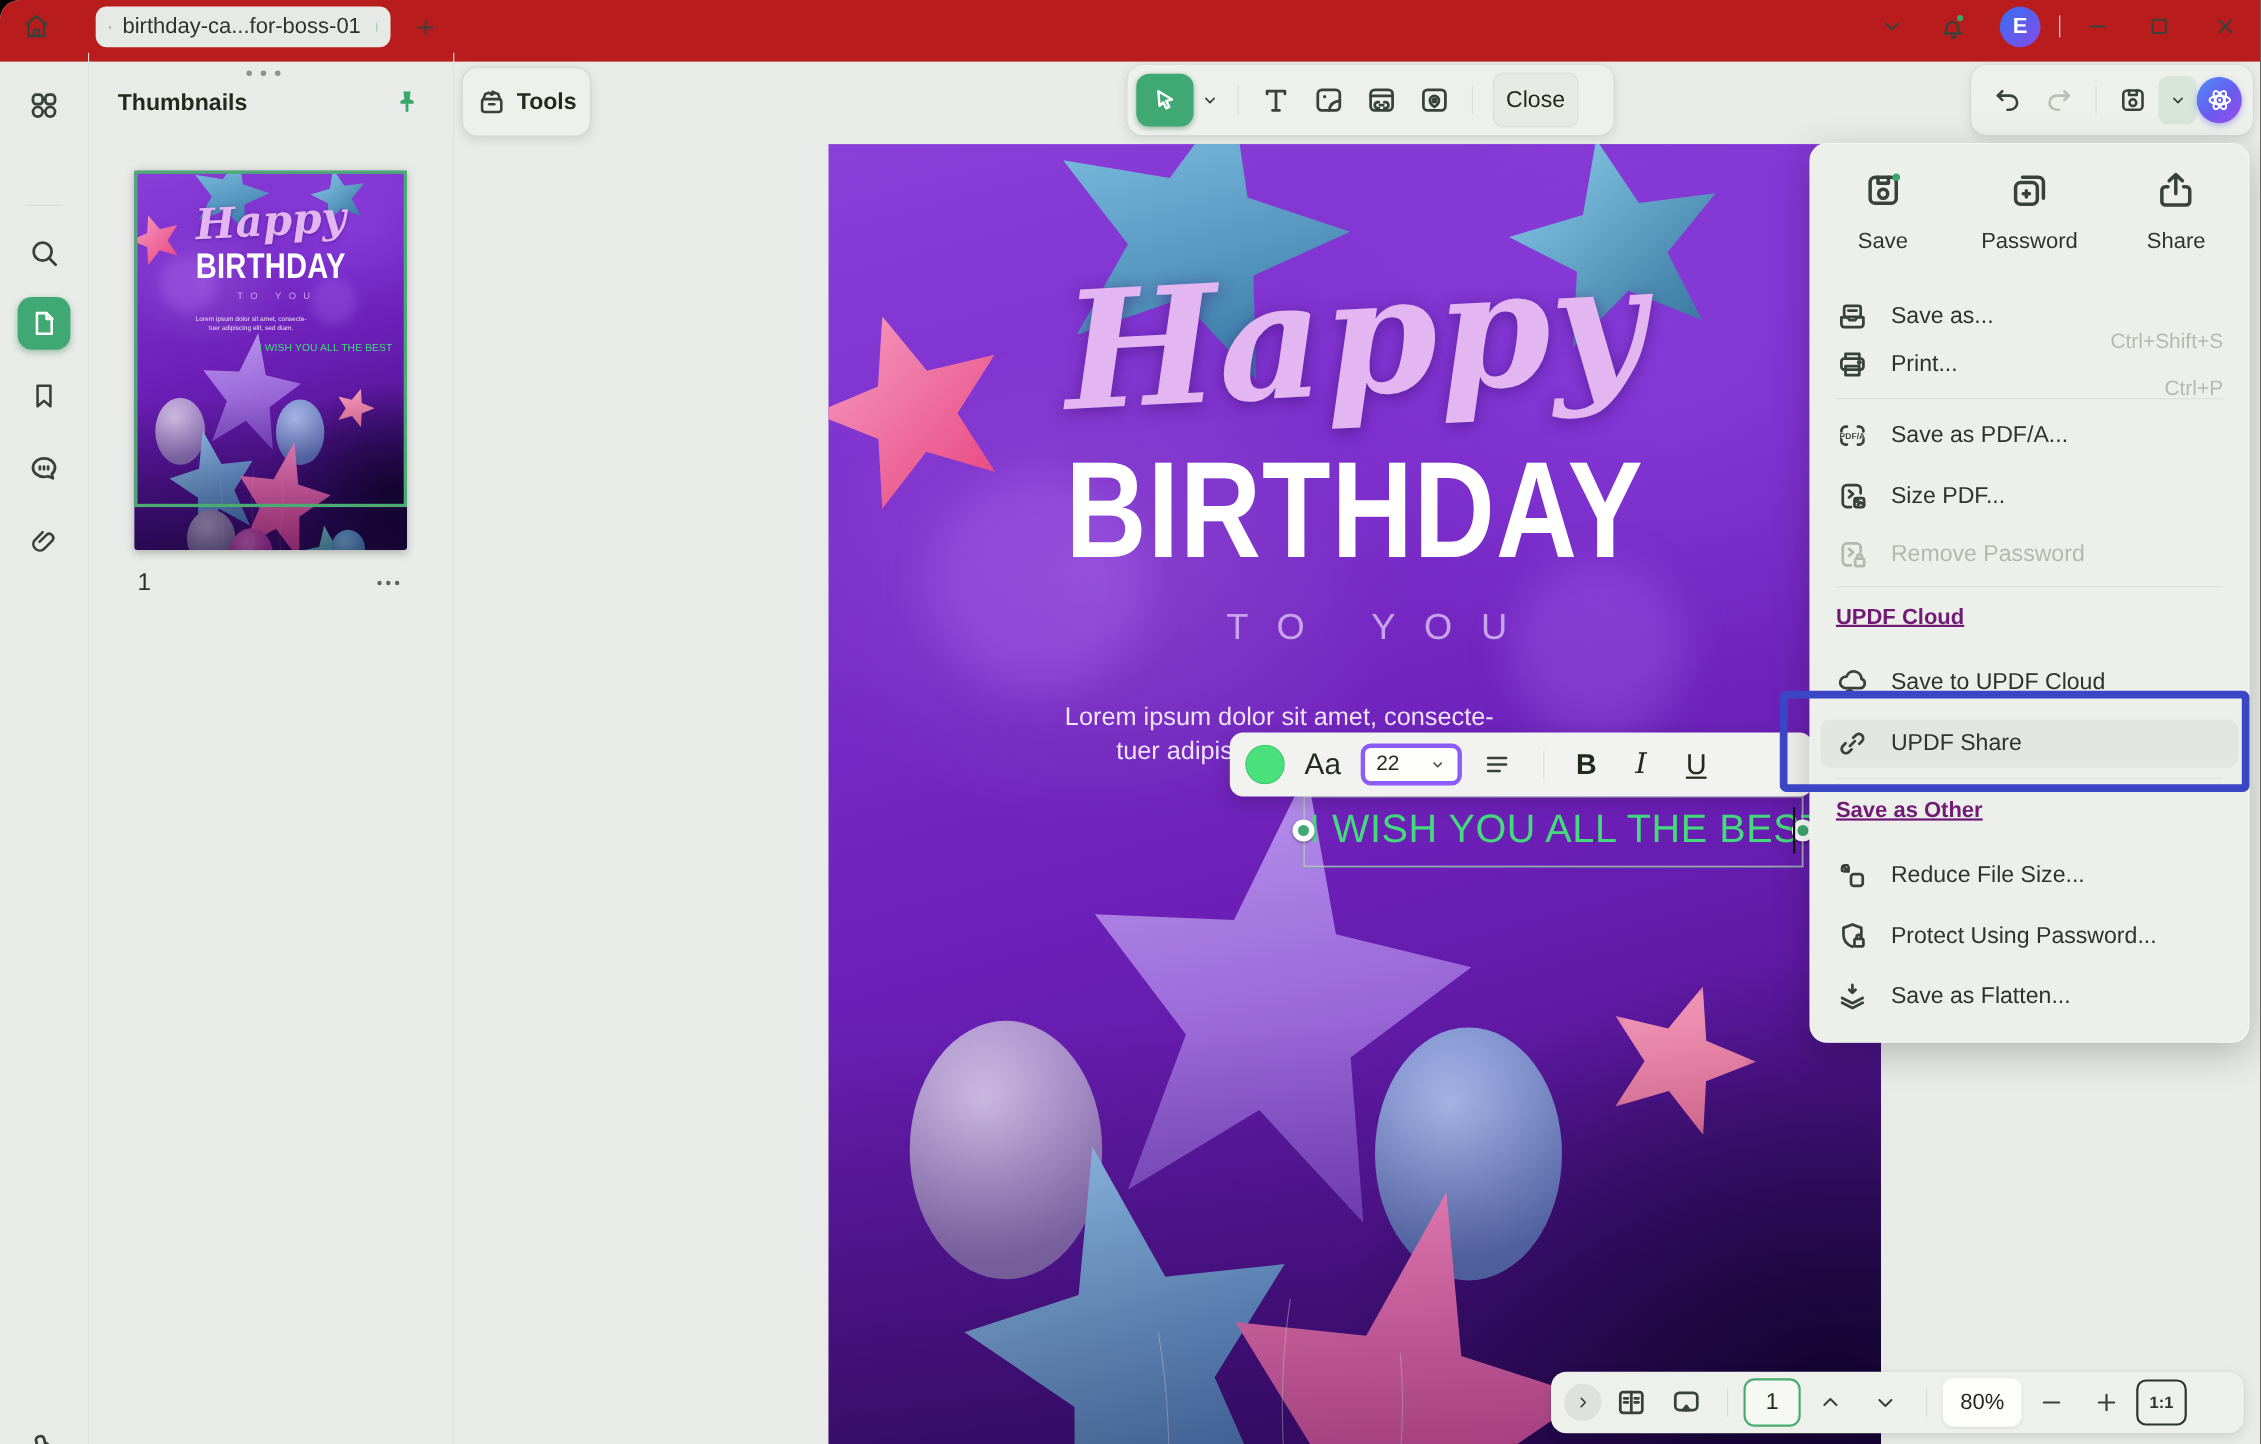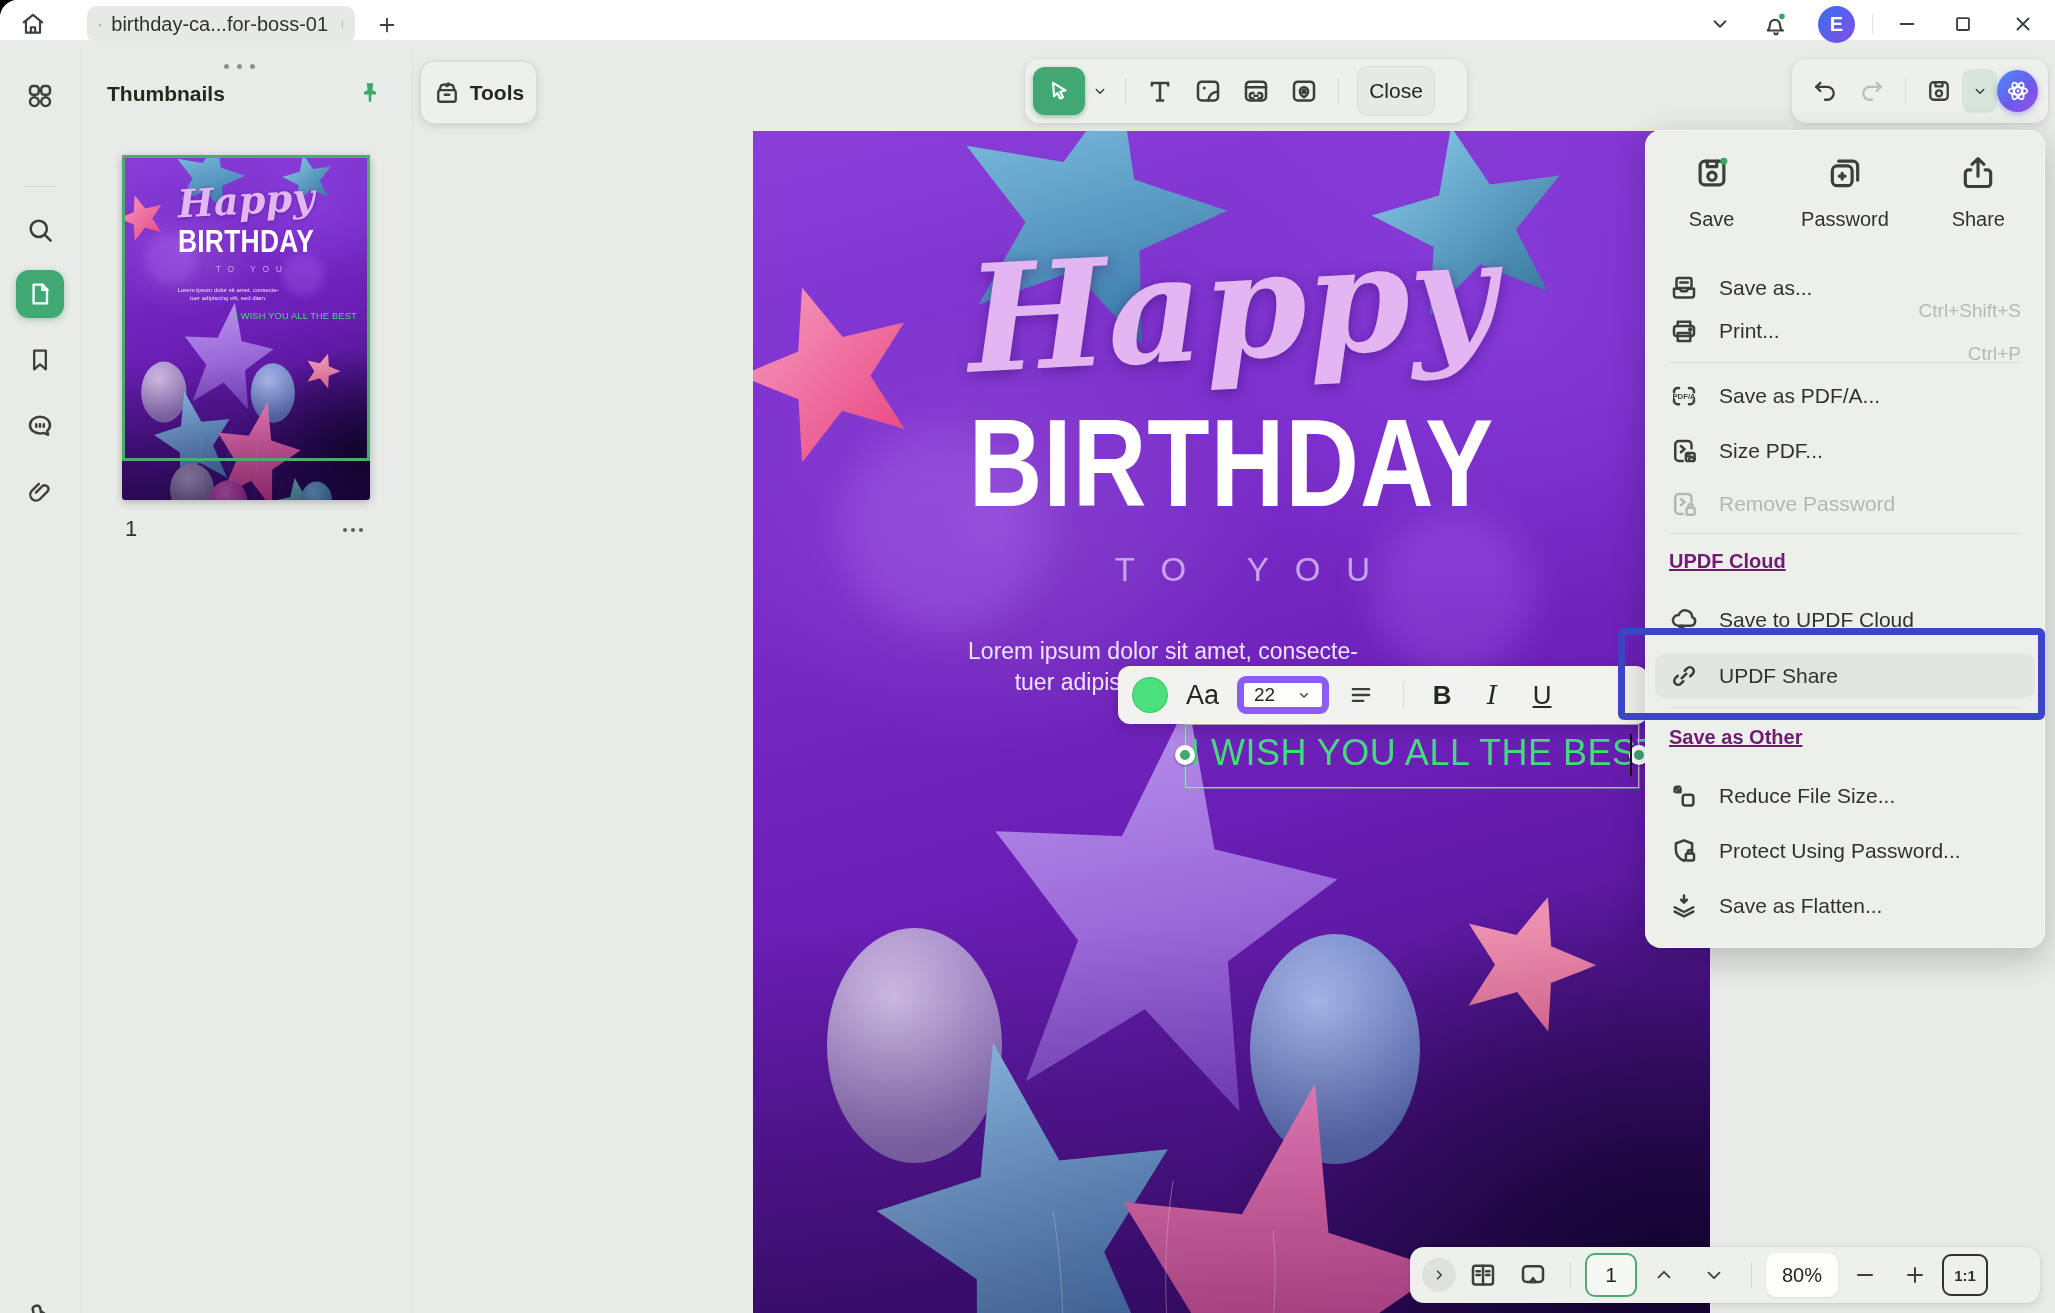--- a/index.html
+++ b/index.html
@@ -1,19 +1,19 @@
 <!DOCTYPE html>
 <html><head>
 <meta charset="utf-8">
 <style>
   html,body{margin:0;padding:0;background:#000;}
   body{width:2055px;height:1313px;font-family:"Liberation Sans",sans-serif;-webkit-font-smoothing:antialiased;}
   .app{position:relative;width:2055px;height:1313px;background:#e9ebe8;overflow:hidden;border-radius:18px 0 0 0;}
   
-  .topbar{position:absolute;left:0;top:0;width:2055px;height:40px;background:#ffffff;}
+  .topbar{position:absolute;left:0;top:0;width:2055px;height:56px;background:#b91c1c;}
   .iconbtn{display:flex;align-items:center;justify-content:center;border-radius:8px;cursor:pointer;}
   .home{position:absolute;left:14px;top:5px;width:38px;height:38px;}
   .tab{position:absolute;left:87px;top:6px;width:268px;height:37px;background:#e7e9e6;border-radius:10px;display:flex;align-items:center;padding:0 12px;box-sizing:border-box;}
   .tab-title{font-size:20px;color:#2d332e;margin-left:10px;white-space:nowrap;}
   .tab-dot{width:9px;height:9px;border-radius:50%;background:#8fcfa6;margin-left:14px;}
   .newtab{position:absolute;left:372px;top:10px;width:30px;height:30px;}
   .win-ctl{position:absolute;top:0;height:48px;display:flex;align-items:center;justify-content:center;}
   .avatar{position:absolute;left:1818px;top:6px;width:37px;height:37px;border-radius:50%;background:linear-gradient(135deg,#3e6cf0 10%,#7c4fe9 90%);color:#fff;font-size:20px;display:flex;align-items:center;justify-content:center;font-weight:bold;}
   .vsep{position:absolute;top:14px;width:1px;height:20px;background:#e2e4e0;}
   
@@ -63,21 +63,21 @@
   .vignette{position:absolute;left:0;top:0;width:100%;height:100%;background:linear-gradient(180deg,rgba(0,0,0,0) 60%,rgba(10,2,35,.45) 100%);pointer-events:none;z-index:5;}
   
   .selection{position:absolute;left:1185px;top:724px;width:452px;height:62px;border:1px solid rgba(200,215,205,.85);outline:1px solid rgba(100,190,140,.55);z-index:20;}
   .handle{position:absolute;width:20px;height:20px;border-radius:50%;background:#fff;display:flex;align-items:center;justify-content:center;box-shadow:0 1px 3px rgba(0,0,0,.4);}
   .handle i{width:10px;height:10px;border-radius:50%;background:#3fa873;}
   .caret{position:absolute;right:6px;top:9px;width:2px;height:42px;background:#111;}
   
   .text-toolbar{left:1118px;top:666px;width:530px;height:58px;padding:0 14px;box-sizing:border-box;gap:6px;background:#f2f3f0;border-radius:12px;box-shadow:0 5px 16px rgba(0,0,0,.18);z-index:25;}
   .swatch{width:34px;height:34px;border-radius:50%;background:#4ae07b;border:1px solid rgba(0,0,0,.12);cursor:pointer;}
   .aa{font-size:27px;color:#23291f;padding:0 12px;cursor:pointer;}
-  .size-box{width:92px;height:38px;background:#fdfdfc;border:7px solid #8b5cf6;border-radius:9px;display:flex;align-items:center;justify-content:space-between;padding:0 10px;box-sizing:border-box;cursor:pointer;}
+  .size-box{width:92px;height:38px;background:#fdfdfc;border:4px solid #8b5cf6;border-radius:9px;display:flex;align-items:center;justify-content:space-between;padding:0 10px;box-sizing:border-box;cursor:pointer;}
   .size-box span{font-size:19px;color:#23291f;}
   .fmt{font-size:26px;color:#23291f;width:44px;text-align:center;cursor:pointer;}
   .fmt.b{font-weight:bold;}
   .fmt.i{font-family:"DejaVu Serif",serif;font-style:italic;}
   .fmt.u{text-decoration:underline;}
   
   .menu{position:absolute;left:1645px;top:130px;width:400px;height:818px;background:#edefeb;border-radius:16px;box-shadow:0 10px 34px rgba(0,0,0,.22),0 0 0 1px rgba(255,255,255,.5) inset;z-index:40;}
   .quick{position:absolute;left:0;top:24px;width:100%;display:flex;justify-content:space-around;}
   .quick .qa{display:flex;flex-direction:column;align-items:center;gap:16px;cursor:pointer;width:120px;}
   .qa span{font-size:20px;color:#2d342e;}

